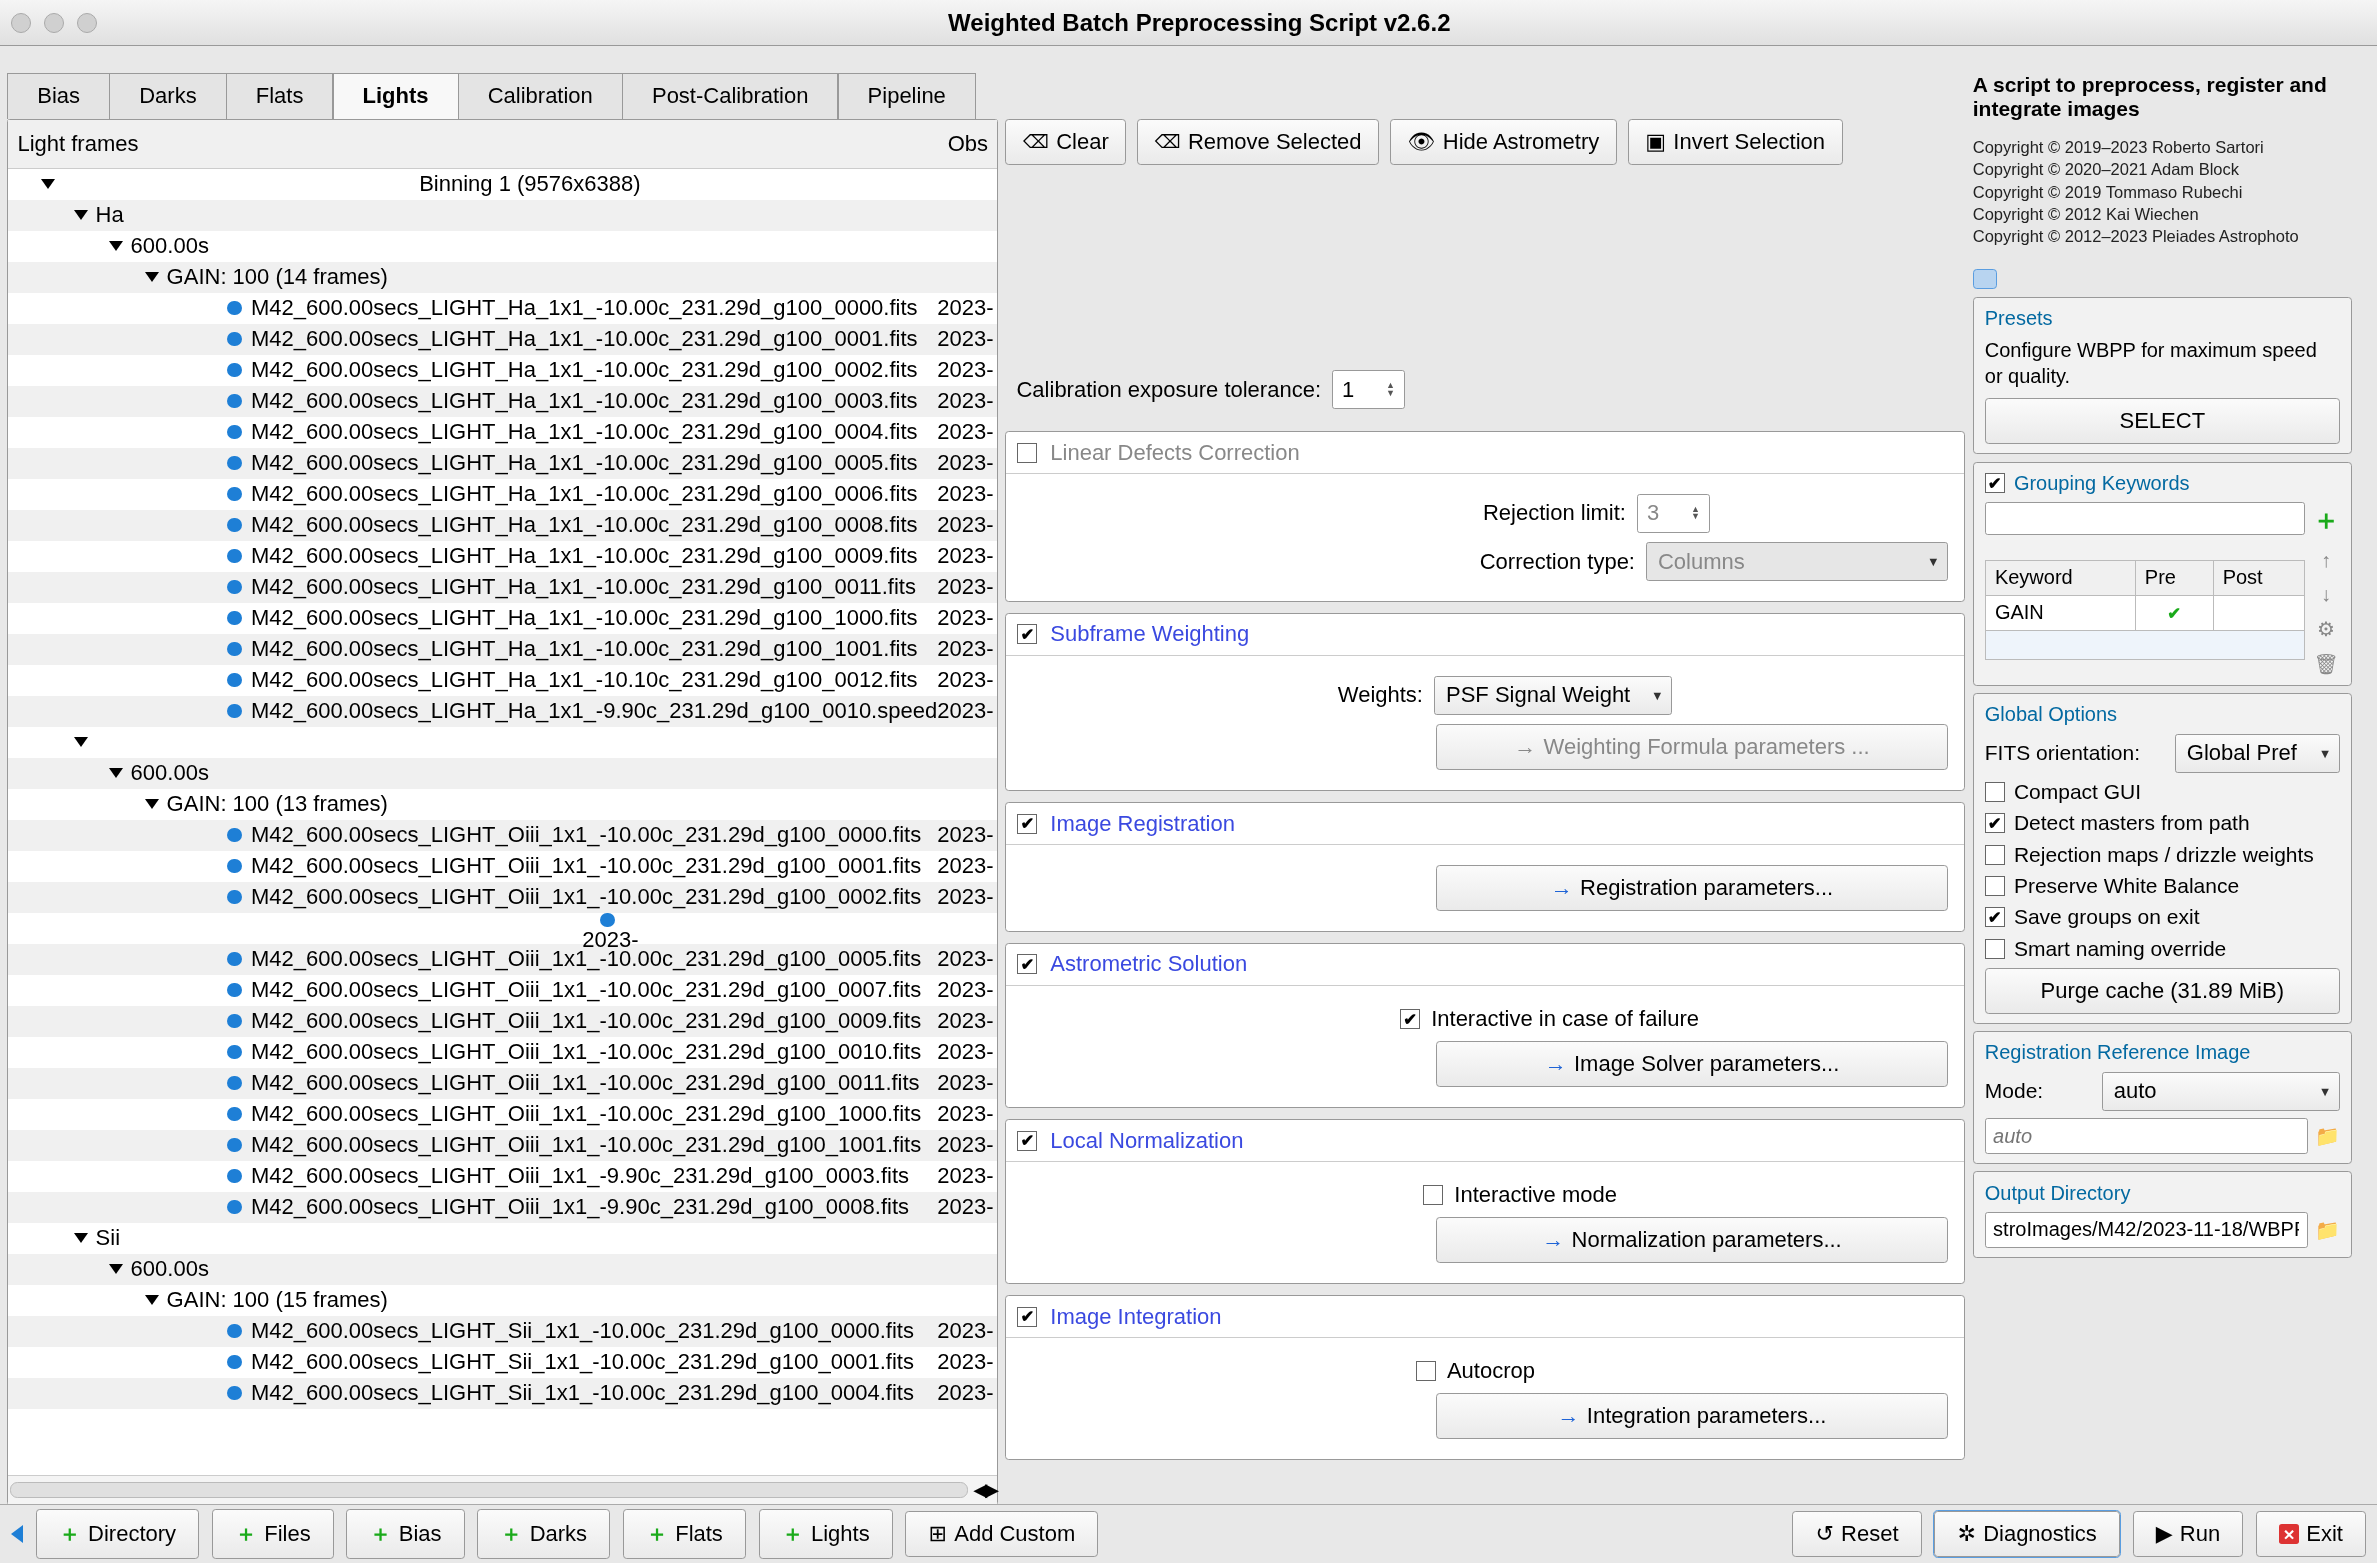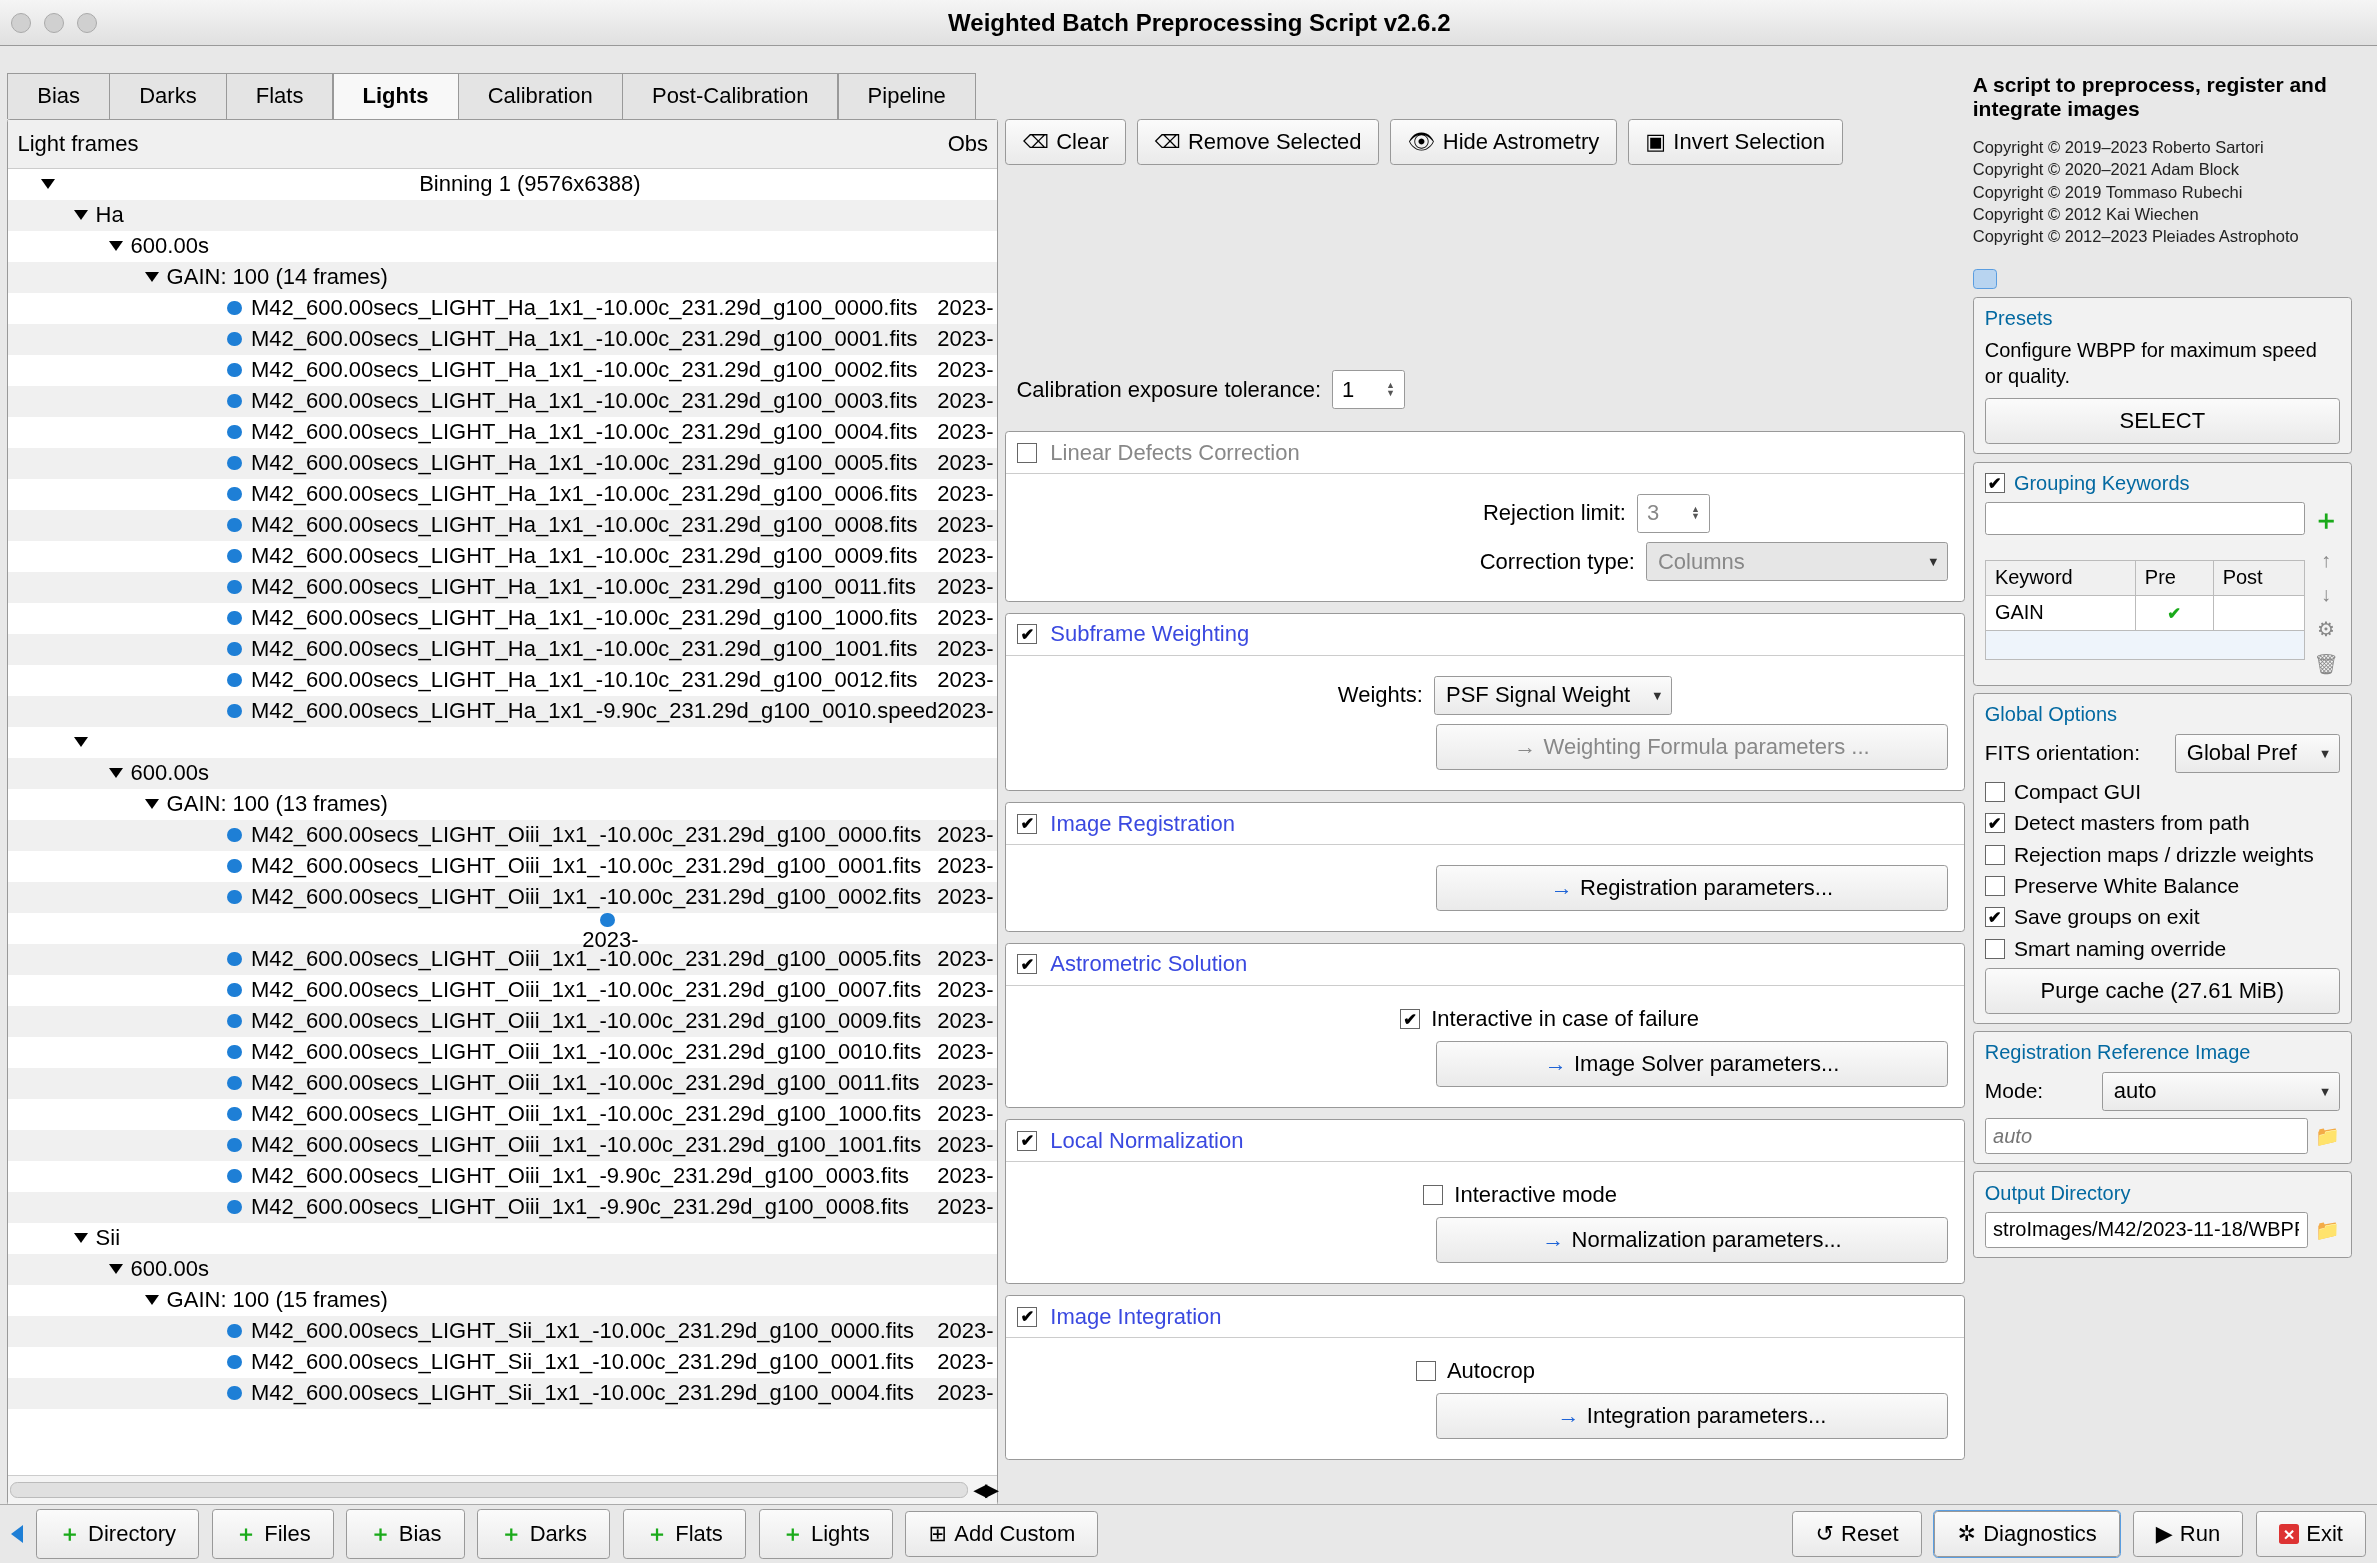--- a/index.html
+++ b/index.html
@@ -581,21 +581,21 @@
         </div>
       <div class="opt-row">
           <span class="cb checked"></span>
           <label>Save groups on exit</label>
         </div>
       <div class="opt-row">
           <span class="cb"></span>
           <label>Smart naming override</label>
         </div>
       <div class="btn" style="width:100%;justify-content:center;margin-top:5.5px">
-          <span>Purge cache (27.61 MiB)</span>
+          <span>Purge cache (31.89 MiB)</span>
         </div>
     </div>
 
     <div class="right-panel">
       <div class="rptitle">Registration Reference Image</div>
       <div class="opt-row">
           <label>Mode:</label>
           <div class="spacer"></div>
           <div class="select" style="width:238px">
             <span>auto</span>

